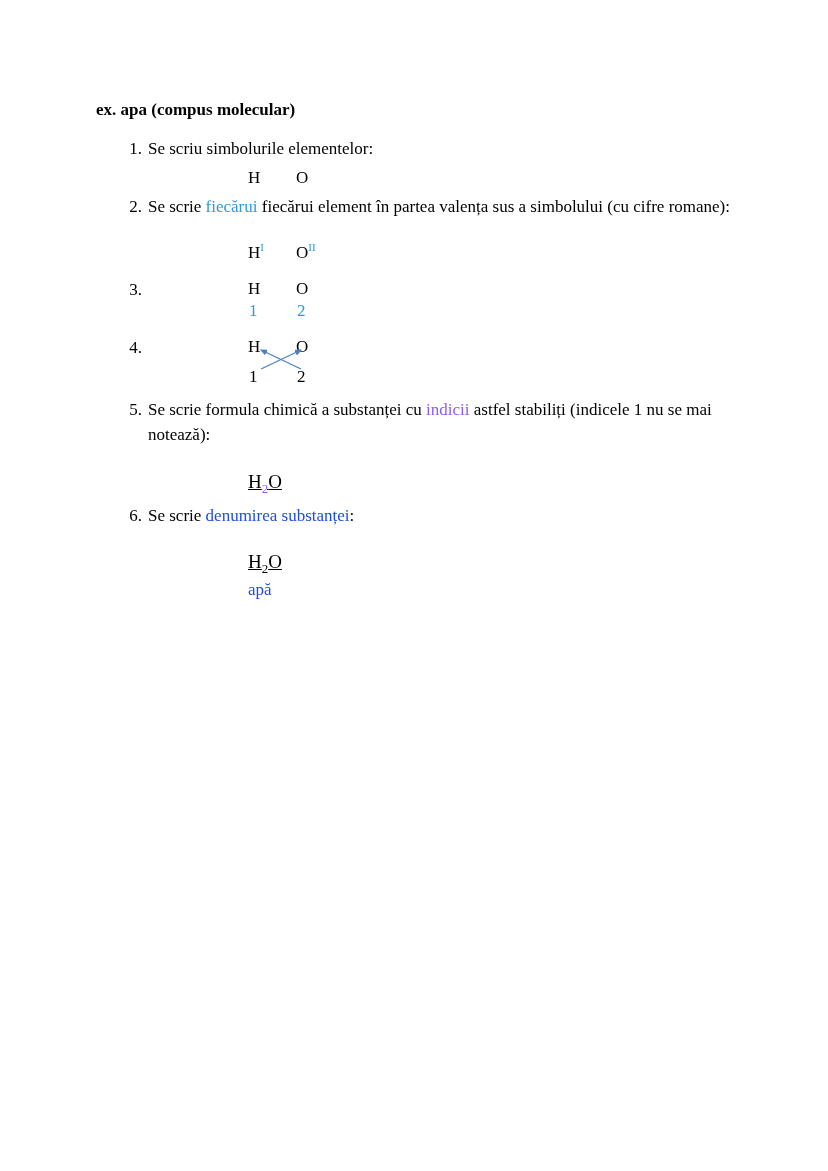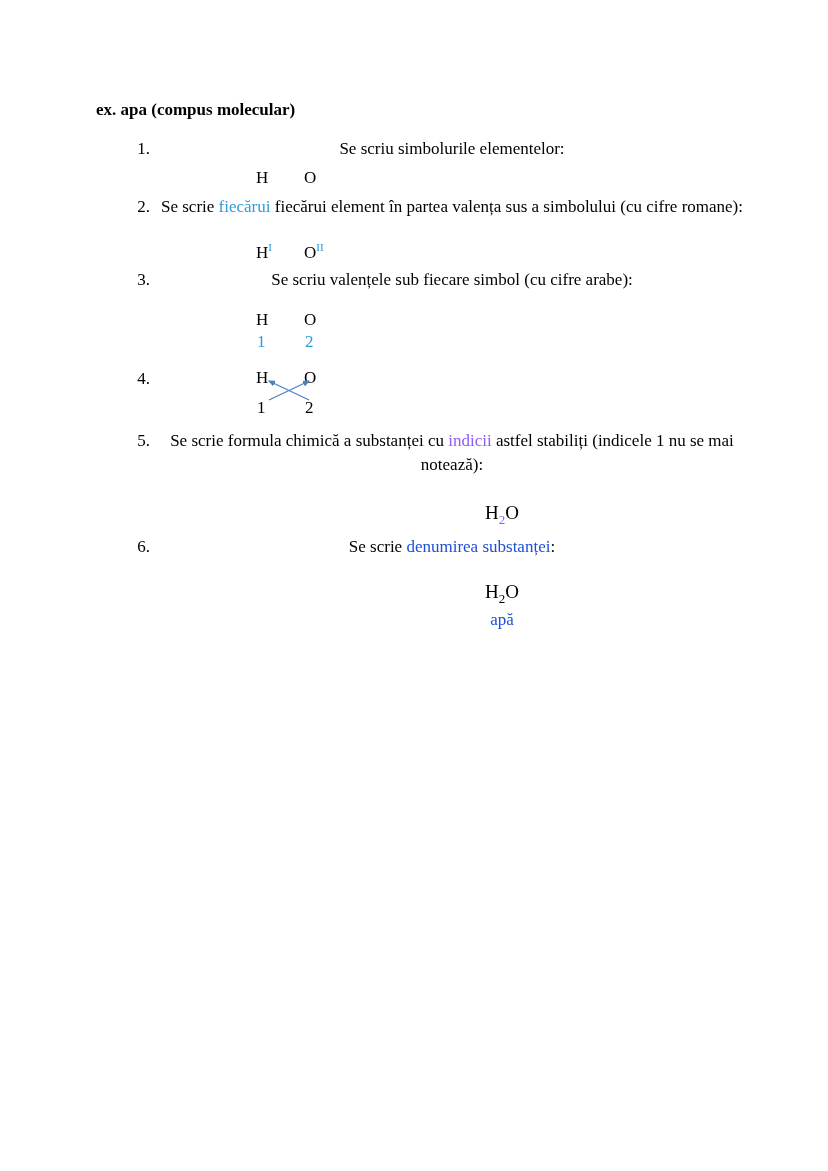--- a/index.html
+++ b/index.html
@@ -28,25 +28,24 @@
     top: 98px;
     width: 660px;
   }
   .intro {
     font-size: 17px;
     line-height: 1.45;
     margin: 0 0 14px 0;
     font-weight: bold;
   }
   ol.steps {
-    margin: 8px;
+    margin: 0;
     padding: 0 0 0 52px;
     list-style: none;
     counter-reset: stepc;
-    text-align: center;
   }
   ol.steps > li {
     position: relative;
     counter-increment: stepc;
     font-size: 17px;
     line-height: 1.45;
     margin-bottom: 6px;
   }
   ol.steps > li::before {
     content: counter(stepc) ".";
@@ -118,20 +117,21 @@
     position: absolute;
     left: 0;
     top: 0;
     width: 150px;
     height: 56px;
     pointer-events: none;
   }
   .formula {
     font-size: 19px;
     line-height: 1.4;
+    text-decoration: underline;
   }
   .formula sub {
     font-size: 13px;
   }
   .name-line {
     font-size: 17px;
     line-height: 1.4;
   }
 </style>
 </head>
@@ -160,23 +160,20 @@
         <span class="step-text"><span>Se scrie </span><span class="blue">fiecărui</span><span> fiecărui element în partea valența sus a simbolului (cu cifre romane):</span></span>
         <div class="figure step2-fig">
           <div class="sym-row">
             <span class="sym h"><span>H</span><span class="sup blue">I</span></span>
             <span class="sym o"><span>O</span><span class="sup blue">II</span></span>
           </div>
         </div>
       </li>
 
       <li>
-        <span class="step-text">
-          <span>Se scriu valențele sub fiecare simbol (cu cifre arabe):</span>
-        </span>
         <div class="figure step3-fig">
           <div class="sym-row">
             <span class="sym h">H</span>
             <span class="sym o">O</span>
           </div>
           <div class="num-row">
             <span class="num h blue">1</span>
             <span class="num o blue">2</span>
           </div>
         </div>

